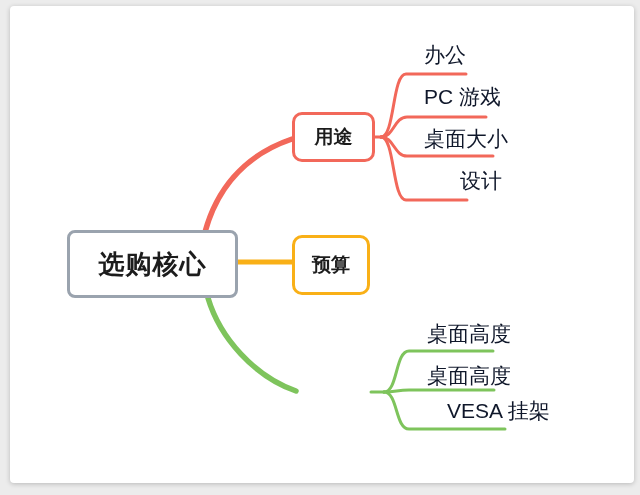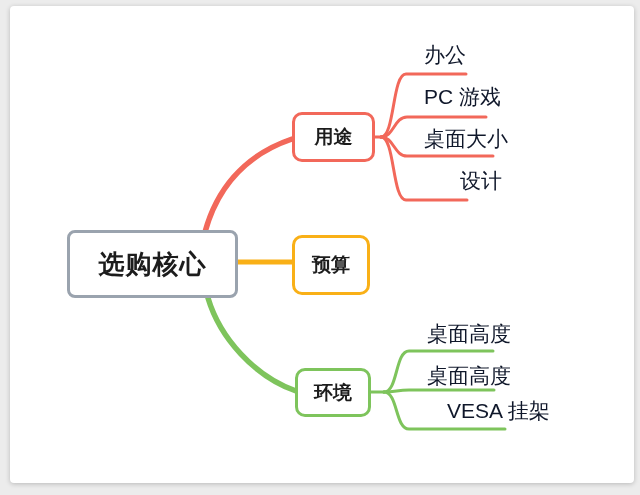--- a/index.html
+++ b/index.html
@@ -79,23 +79,20 @@
   <div class="node root-node" style="border-color: rgb(154, 163, 174);">
     <span>选购核心</span>
   </div>
 
   <div class="node branch-node branch-usage" style="border-color: rgb(242, 104, 90);">
     <span>用途</span>
   </div>
   <div class="node branch-node branch-budget" style="border-color: rgb(249, 176, 23);">
     <span>预算</span>
   </div>
-  <div class="node branch-node branch-env" style="border-color: rgb(126, 196, 92);">
-    <span>环境</span>
-  </div>
 
   <div class="leaf leaf-r0">办公</div>
   <div class="leaf leaf-r1">PC 游戏</div>
   <div class="leaf leaf-r2">桌面大小</div>
   <div class="leaf leaf-r3">设计</div>
 
   <div class="leaf leaf-g0">桌面高度</div>
   <div class="leaf leaf-g1">桌面高度</div>
   <div class="leaf leaf-g2">VESA 挂架</div>
 </div>

